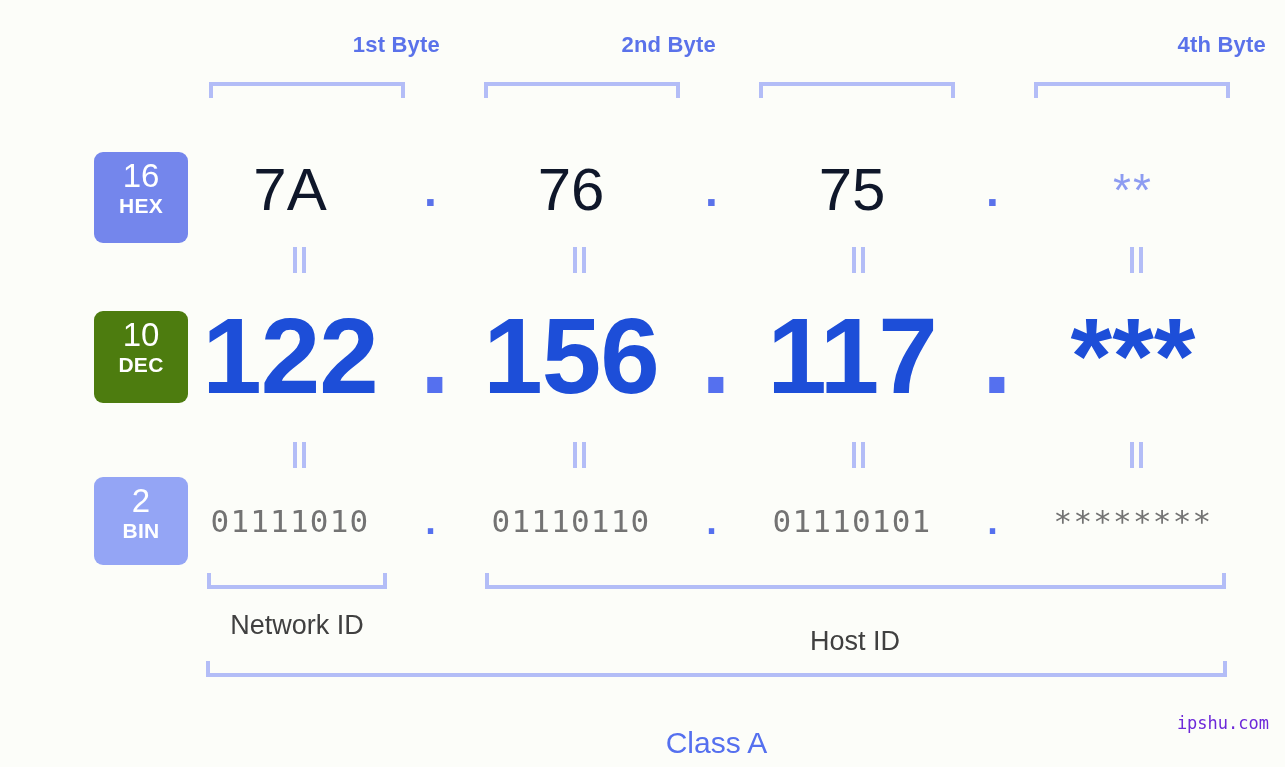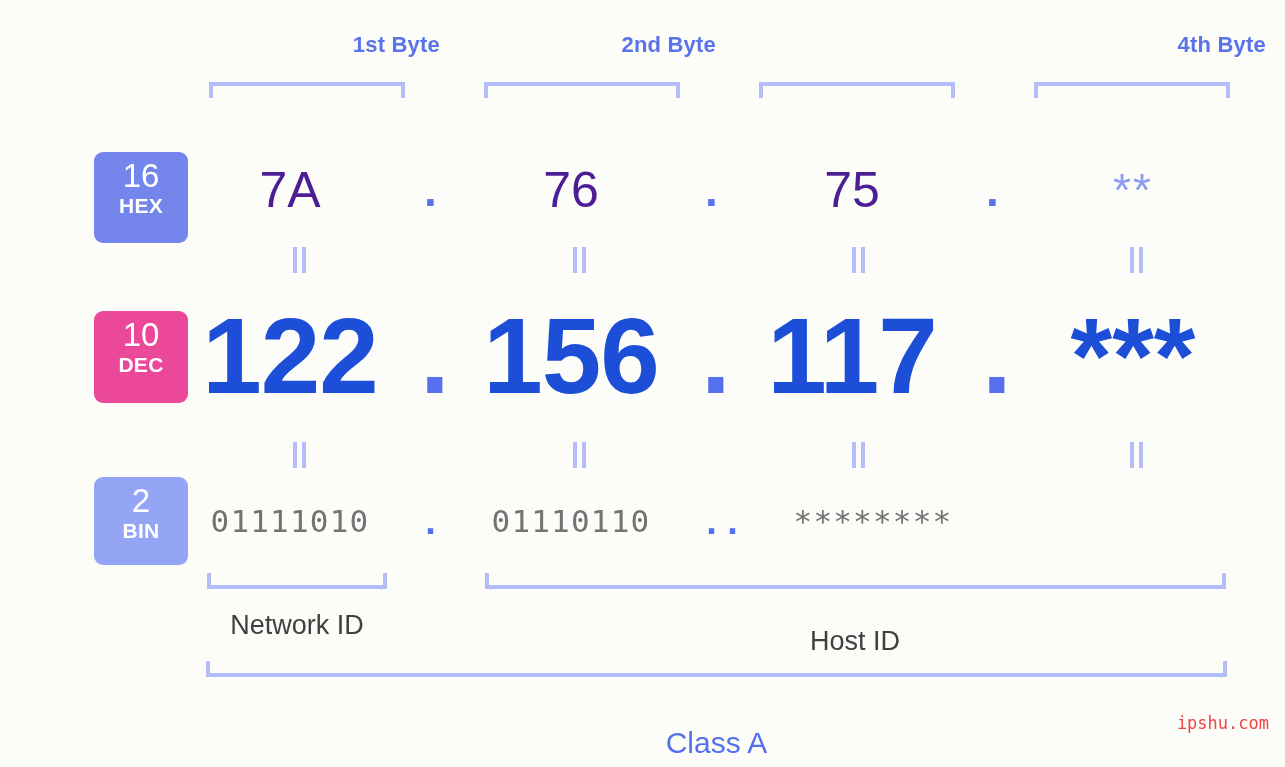--- a/index.html
+++ b/index.html
@@ -73,21 +73,21 @@
     font-weight: 400;
   }
   .badge .abbr {
     display: block;
     font-size: 21px;
     line-height: 23px;
     font-weight: 700;
     letter-spacing: 0.3px;
   }
   #badge-hex { top: 152px; height: 91px; background: #7486ec; }
-  #badge-dec { top: 311px; height: 92px; background: #ec4899; }
+  #badge-dec { top: 311px; height: 92px; background: #4d7c0f; }
   #badge-bin { top: 477px; height: 88px; background: #94a5f5; }
 
   
   .row {
     position: absolute;
     left: 160px;
     width: 1125px;
     display: flex;
     align-items: center;
   }
@@ -98,22 +98,22 @@
   }
   .dotsep {
     width: 21px;
     text-align: center;
     box-sizing: border-box;
   }
 
   
   #row-hex { top: 152px; height: 76px; }
   #row-hex .cell {
-    font-size: 50px;
-    color: #4c1d95;
+    font-size: 60px;
+    color: #0f172a;
     font-family: "Liberation Sans", sans-serif;
     line-height: 76px;
   }
   #row-hex .dotsep {
     font-size: 46px;
     color: #5a72ea;
     font-family: "Liberation Sans", sans-serif;
     line-height: 76px;
     font-weight: 700;
   }
@@ -199,21 +199,21 @@
     color: #5570ef;
     font-family: "Liberation Sans", sans-serif;
   }
 
   
   #watermark {
     position: absolute;
     right: 16px;
     top: 713px;
     font-size: 17px;
-    color: #ef4444;
+    color: #6d28d9;
     font-family: "DejaVu Sans Mono", monospace;
     letter-spacing: 0px;
   }
 </style>
 </head>
 <body>
 
 <div id="stage">
 
   <div class="byte-label" style="left:180px;">1st Byte</div>
@@ -290,20 +290,21 @@
   <div class="eqmark" style="left:1128px; top:442px;">
       <i></i>
       <i></i>
     </div>
 
   <div class="row" id="row-bin">
     <div class="cell">01111010</div>
     <div class="dotsep">.</div>
     <div class="cell">01110110</div>
     <div class="dotsep">.</div>
+    <div class="cell">01110101</div>
     <div class="dotsep">.</div>
     <div class="cell">********</div>
   </div>
 
   <div class="bracket-bottom" style="left:207px; top:573px; width:180px;"></div>
   <div class="bracket-bottom" style="left:485px; top:573px; width:741px;"></div>
 
   <div class="section-label" style="left:167px; top:610px; width:260px;">Network ID</div>
   <div class="section-label" style="left:725px; top:610px; width:260px;margin-top:16px;">Host ID</div>
 

